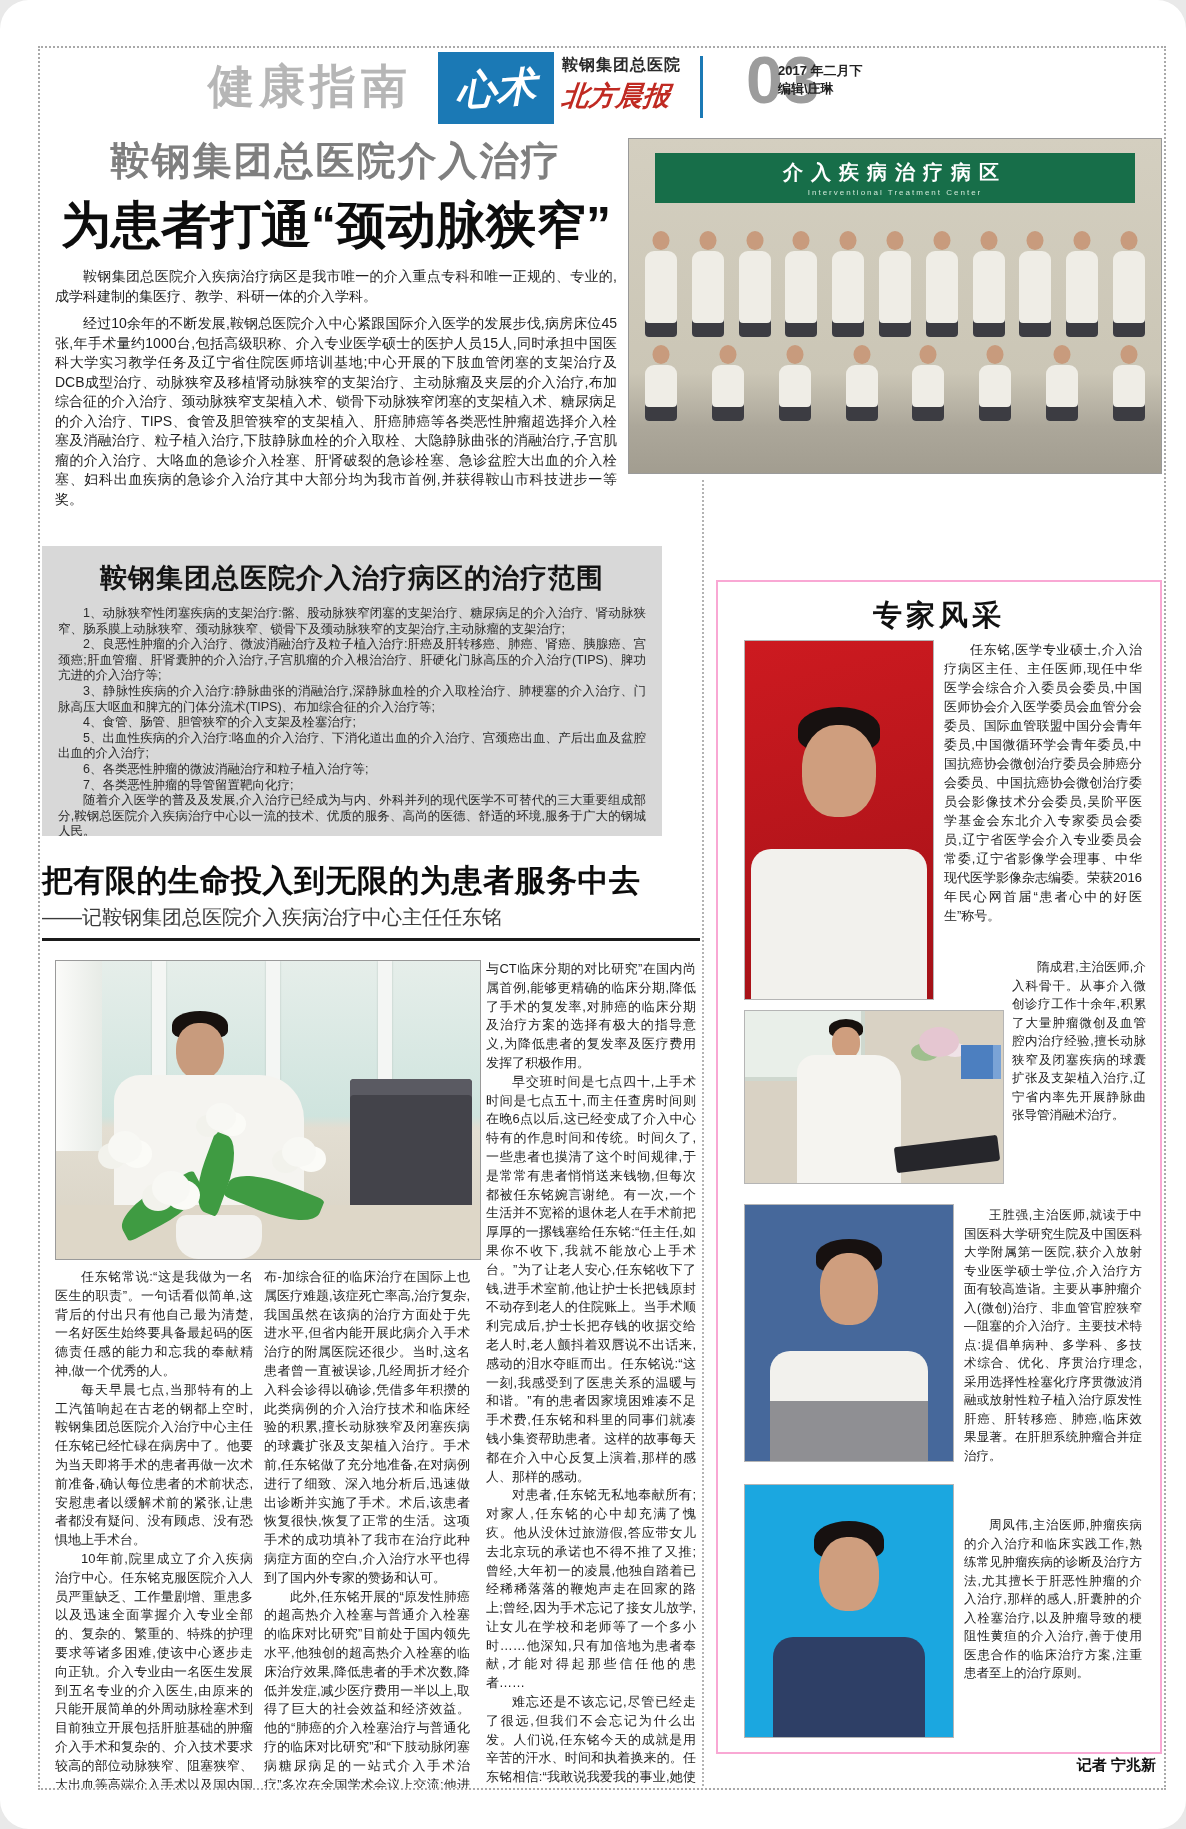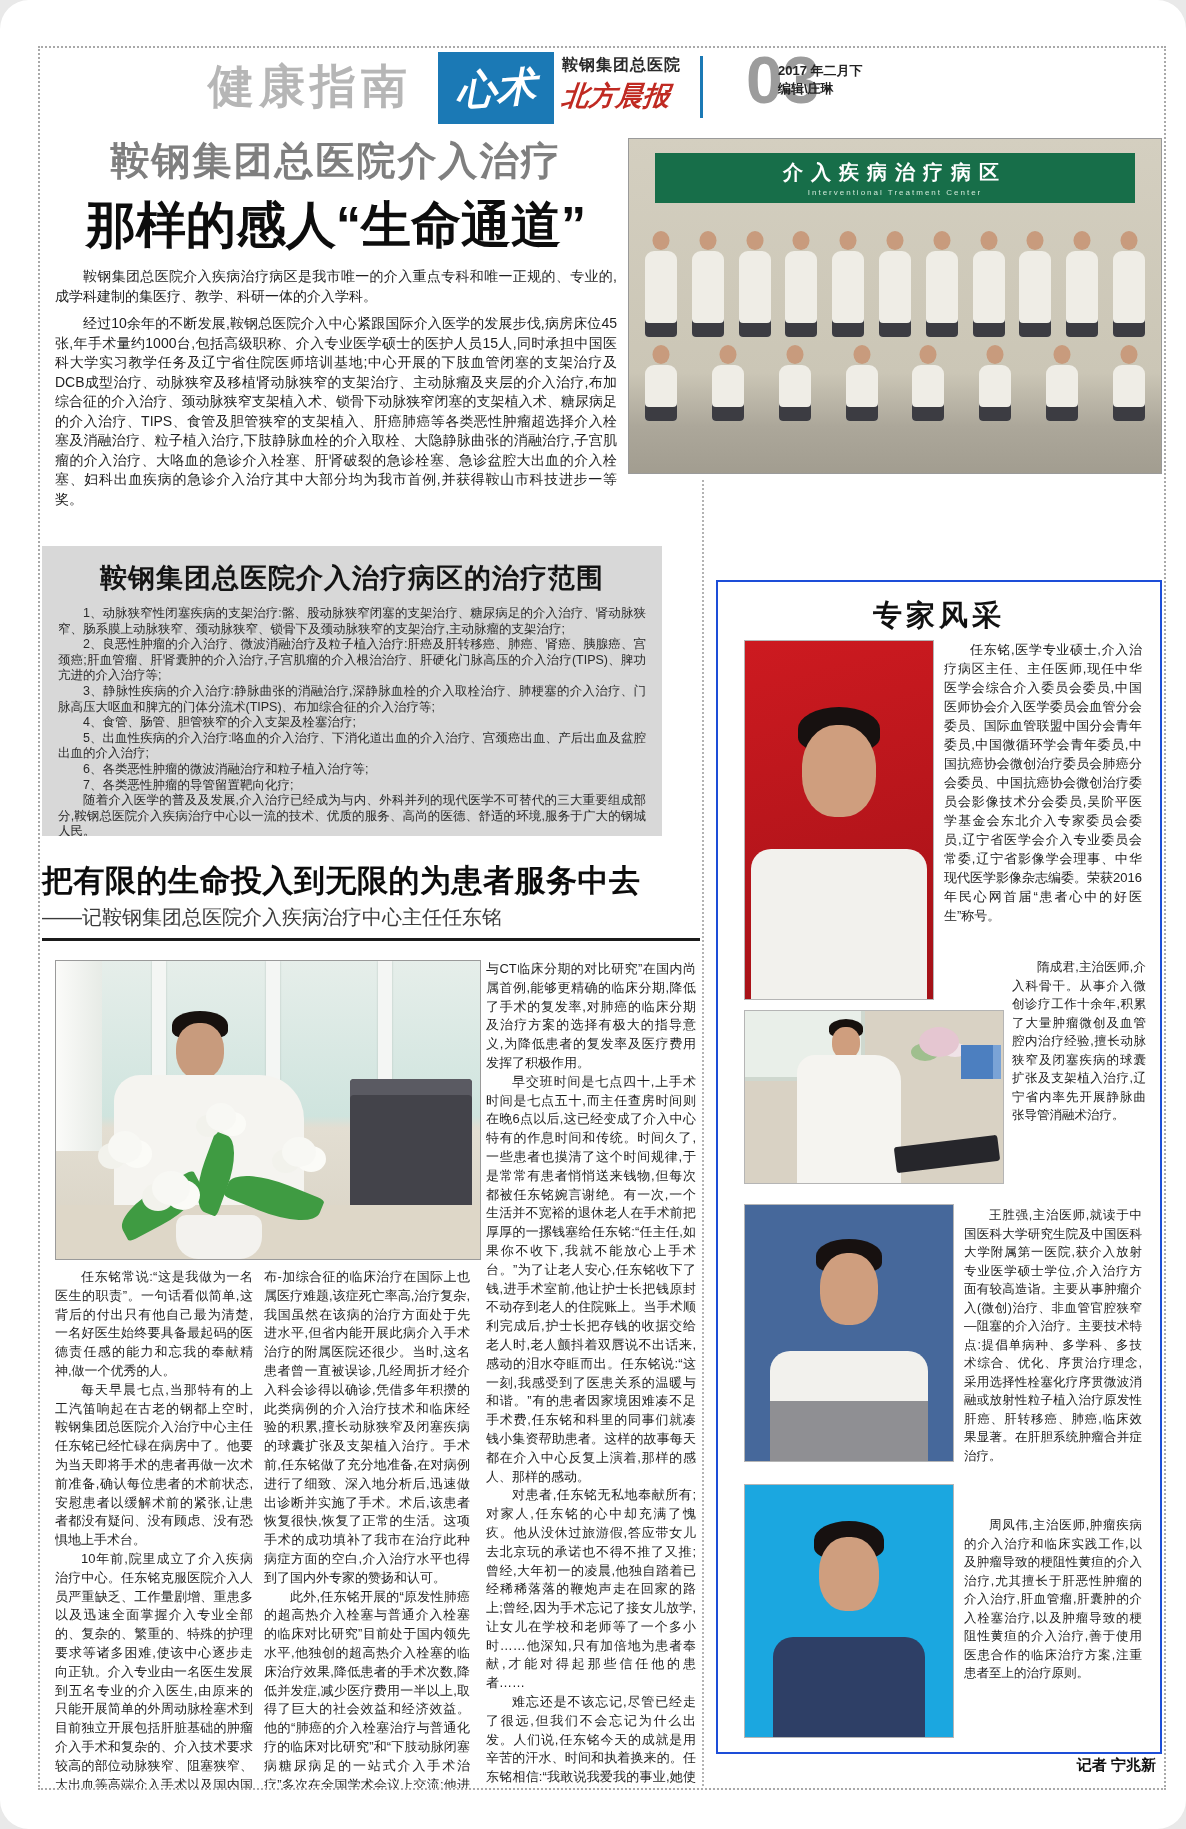--- a/index.html
+++ b/index.html
@@ -63,21 +63,21 @@
   .doc-hair{position:absolute;left:116px;top:50px;width:56px;height:28px;background:#17110e;border-radius:50% 50% 30% 30%;}
   .doc-head{position:absolute;left:120px;top:62px;width:48px;height:56px;background:#c89b7d;border-radius:46%;}
   .doc-body{position:absolute;left:58px;top:114px;width:190px;height:150px;background:#f5f4f0;border-radius:26px 44px 0 0;}
   .printer{position:absolute;right:8px;top:118px;width:122px;height:132px;background:#43434a;border-radius:4px;box-shadow:inset 0 16px 0 #5a5a62;}
   .desk{position:absolute;left:0;right:0;bottom:0;height:54px;background:#ded7c8;}
   .leaf{position:absolute;background:#3f9b42;border-radius:60% 8% 60% 8%;}
   .bloom{position:absolute;background:#f8f8f4;border-radius:50%;box-shadow:12px 7px 0 -2px #fbfbf7,-13px 9px 0 -3px #f2f2ec;}
   .pot{position:absolute;left:120px;bottom:0px;width:86px;height:44px;background:#f3f2ee;border-radius:10px 10px 22px 22px;}
 
   
-  .experts{position:absolute;left:716px;top:580px;width:446px;height:1174px;border:2px solid #1d4ed8;background:#fff;box-sizing:border-box;padding-left:16px;}
+  .experts{position:absolute;left:716px;top:580px;width:446px;height:1174px;border:2px solid #f9a8d4;background:#fff;box-sizing:border-box;padding-left:16px;}
   .experts h2{position:absolute;left:0;right:0;top:14px;margin:0;text-align:center;font-size:29px;font-weight:bold;color:#111;letter-spacing:4px;}
   .bio{position:absolute;font-size:13px;line-height:19px;text-align:justify;color:#222;overflow:hidden;}
   .bio p{margin:0;text-indent:2em;}
   .bio1{left:226px;top:58px;width:198px;height:364px;}
   .bio2{left:294px;top:376px;width:134px;height:238px;font-size:12.5px;line-height:18.5px;}
   .bio3{left:246px;top:624px;width:178px;height:268px;font-size:12.5px;line-height:18.5px;}
   .bio4{left:246px;top:934px;width:178px;height:210px;font-size:12.5px;line-height:18.5px;}
 
   .portrait{position:absolute;overflow:hidden;border:1px solid #b5b5b5;}
   .pt1{left:26px;top:58px;width:188px;height:358px;background:linear-gradient(165deg,#cd1a20 0%,#a31117 100%);}
@@ -124,21 +124,21 @@
   </div>
   <div class="vbar"></div>
   <div class="pagenum">03</div>
   <div class="dateblock">
     <div>2017 年二月下</div>
     <div>编辑\庄琳</div>
   </div>
 
   <div class="top-article">
     <div class="kicker">鞍钢集团总医院介入治疗</div>
-    <div class="headline1">那样的感人“生命通道”</div>
+    <div class="headline1">为患者打通“颈动脉狭窄”</div>
     <p>鞍钢集团总医院介入疾病治疗病区是我市唯一的介入重点专科和唯一正规的、专业的,成学科建制的集医疗、教学、科研一体的介入学科。</p>
     <p>经过10余年的不断发展,鞍钢总医院介入中心紧跟国际介入医学的发展步伐,病房床位45张,年手术量约1000台,包括高级职称、介入专业医学硕士的医护人员15人,同时承担中国医科大学实习教学任务及辽宁省住院医师培训基地;中心开展的下肢血管闭塞的支架治疗及DCB成型治疗、动脉狭窄及移植肾动脉狭窄的支架治疗、主动脉瘤及夹层的介入治疗,布加综合征的介入治疗、颈动脉狭窄支架植入术、锁骨下动脉狭窄闭塞的支架植入术、糖尿病足的介入治疗、TIPS、食管及胆管狭窄的支架植入、肝癌肺癌等各类恶性肿瘤超选择介入栓塞及消融治疗、粒子植入治疗,下肢静脉血栓的介入取栓、大隐静脉曲张的消融治疗,子宫肌瘤的介入治疗、大咯血的急诊介入栓塞、肝肾破裂的急诊栓塞、急诊盆腔大出血的介入栓塞、妇科出血疾病的急诊介入治疗其中大部分均为我市首例,并获得鞍山市科技进步一等奖。</p>
   </div>
 
   <div class="photo-group">
     <div class="banner">
       <div class="cn">介入疾病治疗病区</div>
       <div class="en">Interventional Treatment Center</div>
     </div>
     <div class="crowd back">
@@ -252,18 +252,18 @@
     <div class="bio bio3">
       <p>王胜强,主治医师,就读于中国医科大学研究生院及中国医科大学附属第一医院,获介入放射专业医学硕士学位,介入治疗方面有较高造诣。主要从事肿瘤介入(微创)治疗、非血管官腔狭窄—阻塞的介入治疗。主要技术特点:提倡单病种、多学科、多技术综合、优化、序贯治疗理念,采用选择性栓塞化疗序贯微波消融或放射性粒子植入治疗原发性肝癌、肝转移癌、肺癌,临床效果显著。在肝胆系统肿瘤合并症治疗。</p>
     </div>
 
     <div class="portrait pt4">
       <div class="p-hair"></div>
       <div class="p-head"></div>
       <div class="p-torso"></div>
     </div>
     <div class="bio bio4">
-      <p>周凤伟,主治医师,肿瘤疾病的介入治疗和临床实践工作,以及肿瘤导致的梗阻性黄疸的介入治疗,尤其擅长于肝恶性肿瘤的介入治疗,肝血管瘤,肝囊肿的介入栓塞治疗,以及肿瘤导致的梗阻性黄疸的介入治疗,善于使用医患合作的临床治疗方案,注重患者至上的治疗原则。</p>
+      <p>周凤伟,主治医师,肿瘤疾病的介入治疗和临床实践工作,熟练常见肿瘤疾病的诊断及治疗方法,尤其擅长于肝恶性肿瘤的介入治疗,那样的感人,肝囊肿的介入栓塞治疗,以及肿瘤导致的梗阻性黄疸的介入治疗,善于使用医患合作的临床治疗方案,注重患者至上的治疗原则。</p>
     </div>
   </div>
 
   <div class="byline">记者 宁兆新</div>
 </div>
 
 </body></html>

